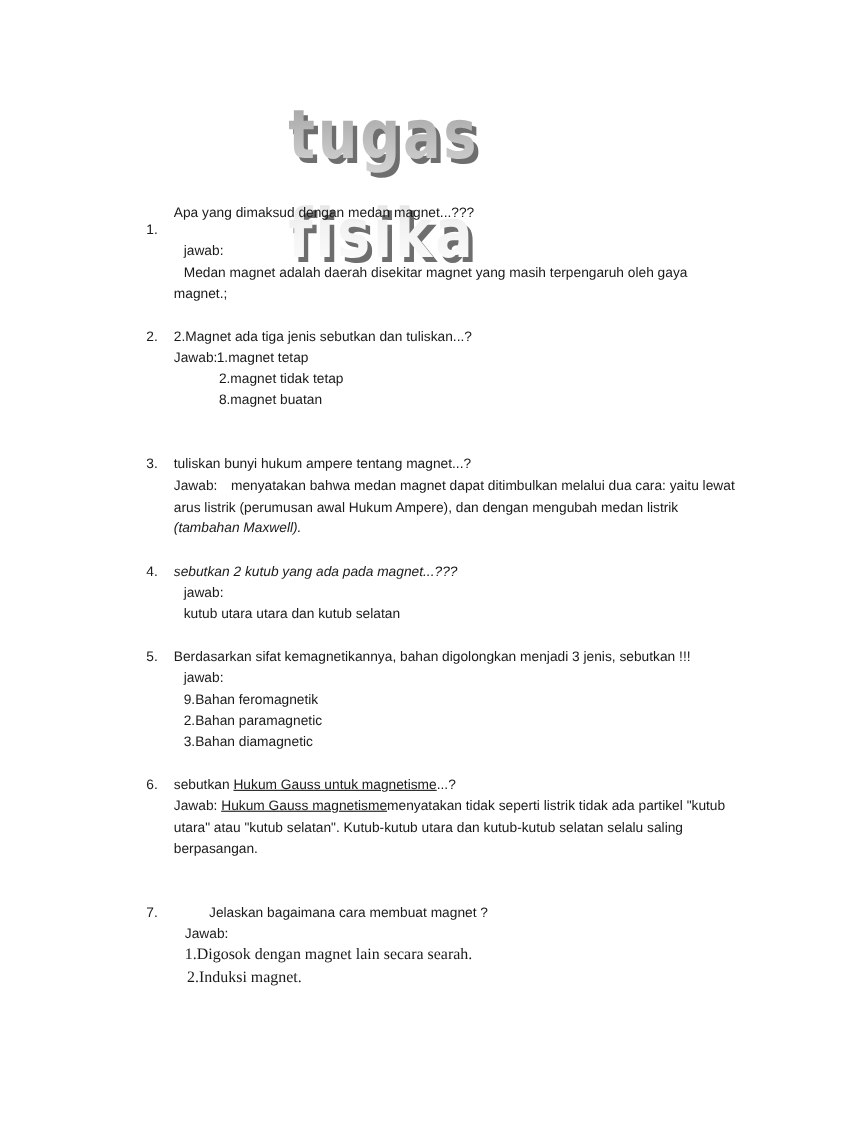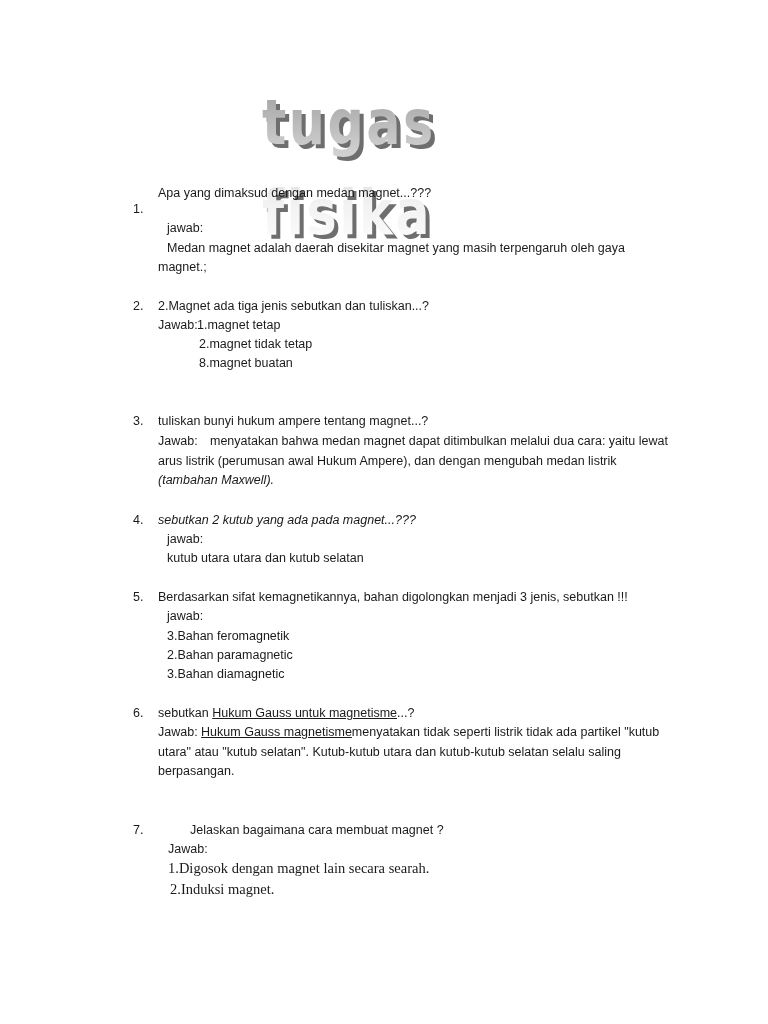--- a/index.html
+++ b/index.html
@@ -68,21 +68,21 @@
     <span class="line" style="left:133px; top:511px;">4.</span>
     <span class="line" style="left:158px; top:511px;font-style:italic;">sebutkan 2 kutub yang ada pada magnet...???</span>
     <span class="line" style="left:167px; top:530px;">jawab:</span>
     <span class="line" style="left:167px; top:549px;">kutub utara utara dan kutub selatan</span>
   </div>
 
   <div>
     <span class="line" style="left:133px; top:588px;">5.</span>
     <span class="line" style="left:158px; top:588px;">Berdasarkan sifat kemagnetikannya, bahan digolongkan menjadi 3  jenis, sebutkan !!!</span>
     <span class="line" style="left:167px; top:607px;">jawab:</span>
-    <span class="line" style="left:167px; top:627px;">3.Bahan feromagnetik</span>
+    <span class="line" style="left:167px; top:627px;">9.Bahan feromagnetik</span>
     <span class="line" style="left:167px; top:646px;">2.Bahan paramagnetic</span>
     <span class="line" style="left:167px; top:665px;">3.Bahan diamagnetic</span>
   </div>
 
   <div>
     <span class="line" style="left:133px; top:704px;">6.</span>
     <span class="line" style="left:158px; top:704px;"><span>sebutkan </span><span class="ul">Hukum Gauss untuk magnetisme</span><span>...?</span></span>
     <span class="line" style="left:158px; top:723px;"><span>Jawab: </span><span class="ul">Hukum Gauss  magnetisme</span><span>menyatakan tidak seperti listrik tidak ada partikel "kutub</span></span>
     <span class="line" style="left:158px; top:743px;">utara" atau "kutub selatan". Kutub-kutub utara dan kutub-kutub selatan selalu saling</span>
     <span class="line" style="left:158px; top:762px;">berpasangan.</span>

